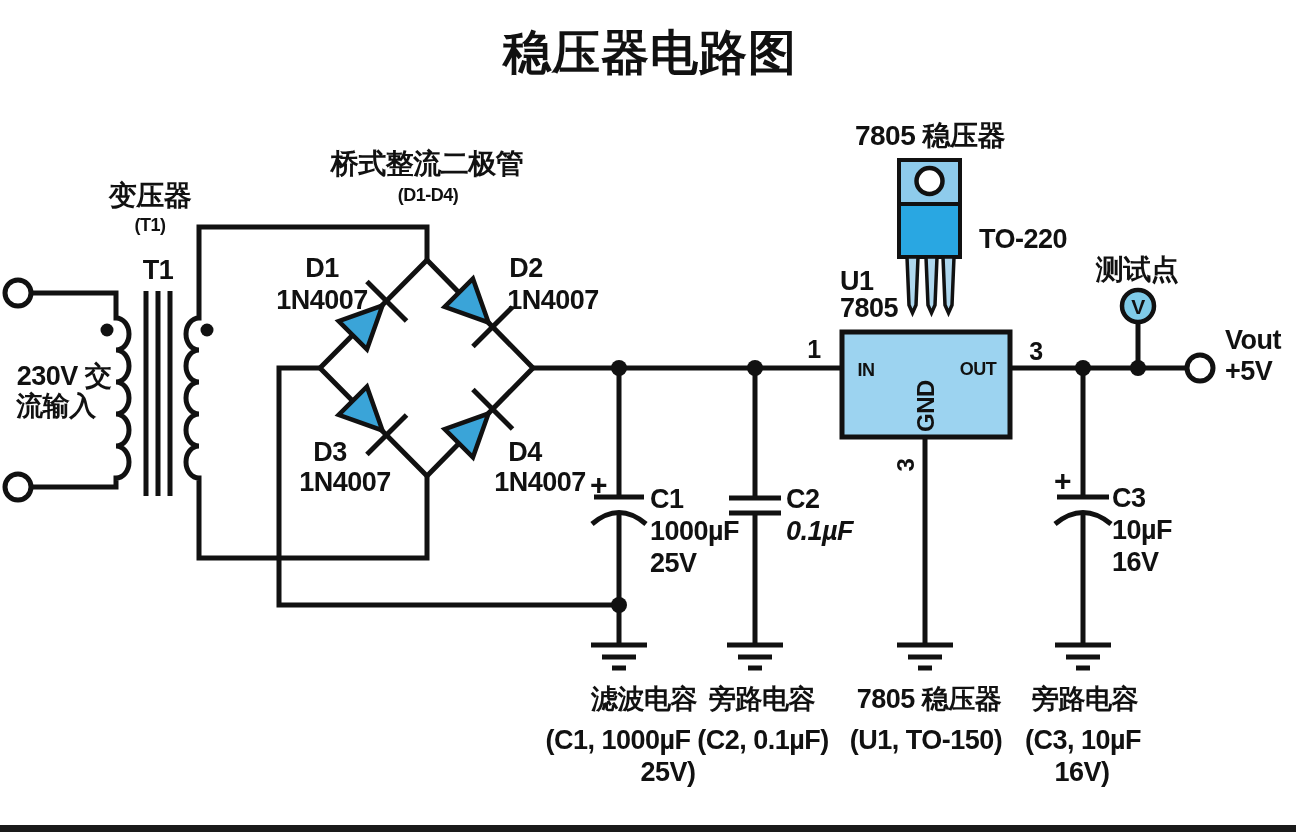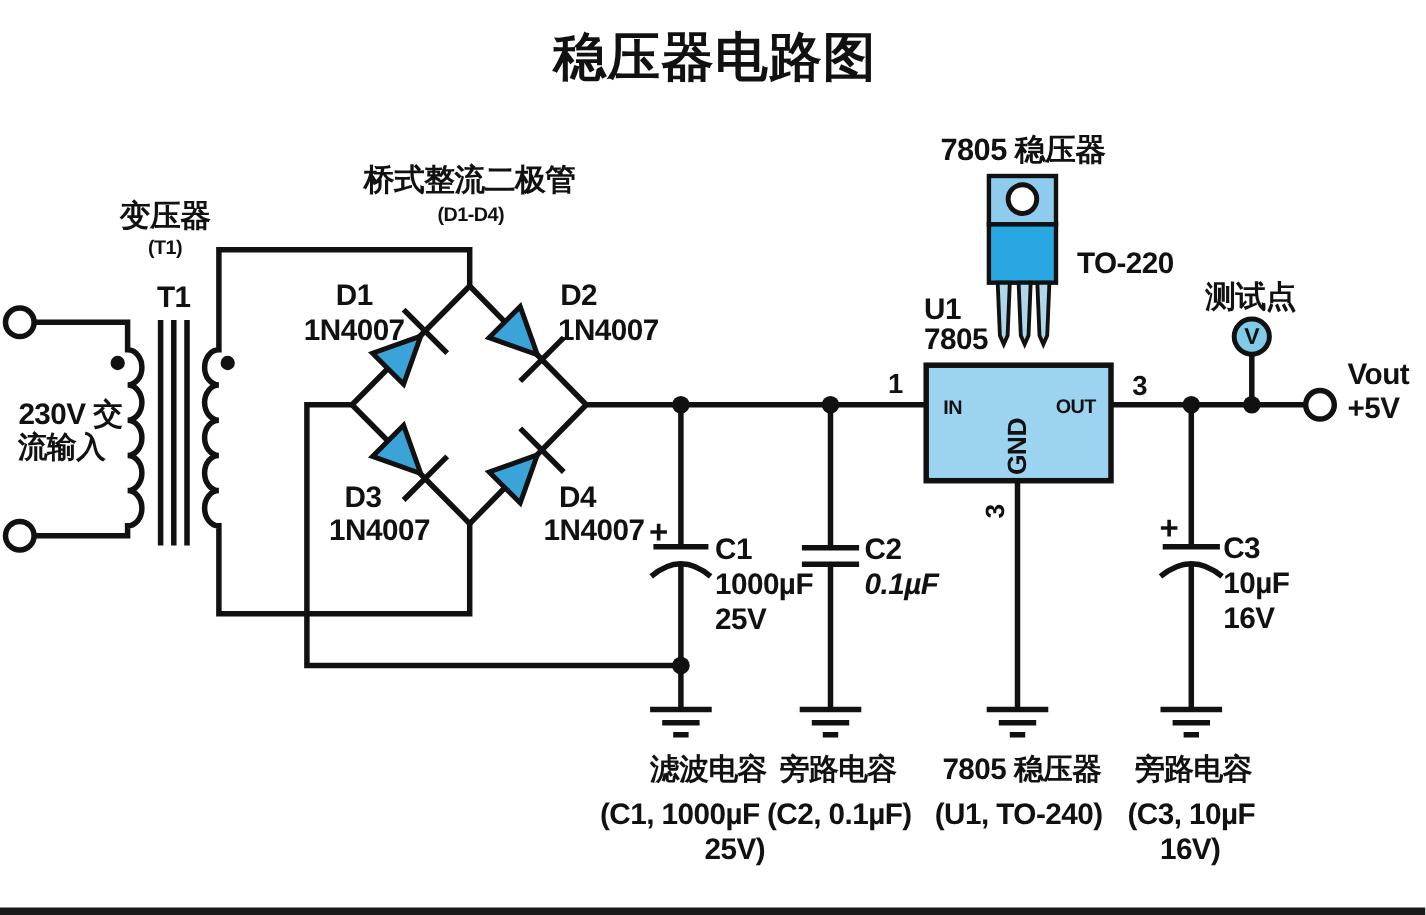--- a/index.html
+++ b/index.html
@@ -203,20 +203,20 @@
   <div class="lbl s27" style="left:1112px;top:549px;">16V</div>
 
   <div class="lbl s27 c" style="left:620px;top:686px;margin-left:24px;">滤波电容</div>
   <div class="lbl s27 c" style="left:618px;top:727px;">(C1, 1000µF</div>
   <div class="lbl s27 c" style="left:620px;top:759px;margin-left:48px;">25V)</div>
 
   <div class="lbl s27 c" style="left:762px;top:686px;">旁路电容</div>
   <div class="lbl s27 c" style="left:763px;top:727px;">(C2, 0.1µF)</div>
 
   <div class="lbl s27 c" style="left:929px;top:686px;">7805 稳压器</div>
-  <div class="lbl s27 c" style="left:926px;top:727px;">(U1, TO-240)</div>
+  <div class="lbl s27 c" style="left:926px;top:727px;">(U1, TO-150)</div>
 
   <div class="lbl s27 c" style="left:1085px;top:686px;">旁路电容</div>
   <div class="lbl s27 c" style="left:1083px;top:727px;text-align:right;">(C3, 10µF</div>
   <div class="lbl s27 c" style="left:1082px;top:759px;">16V)</div>
 
   <div id="bottom-bar"></div>
 </div>
 
 </body></html>

